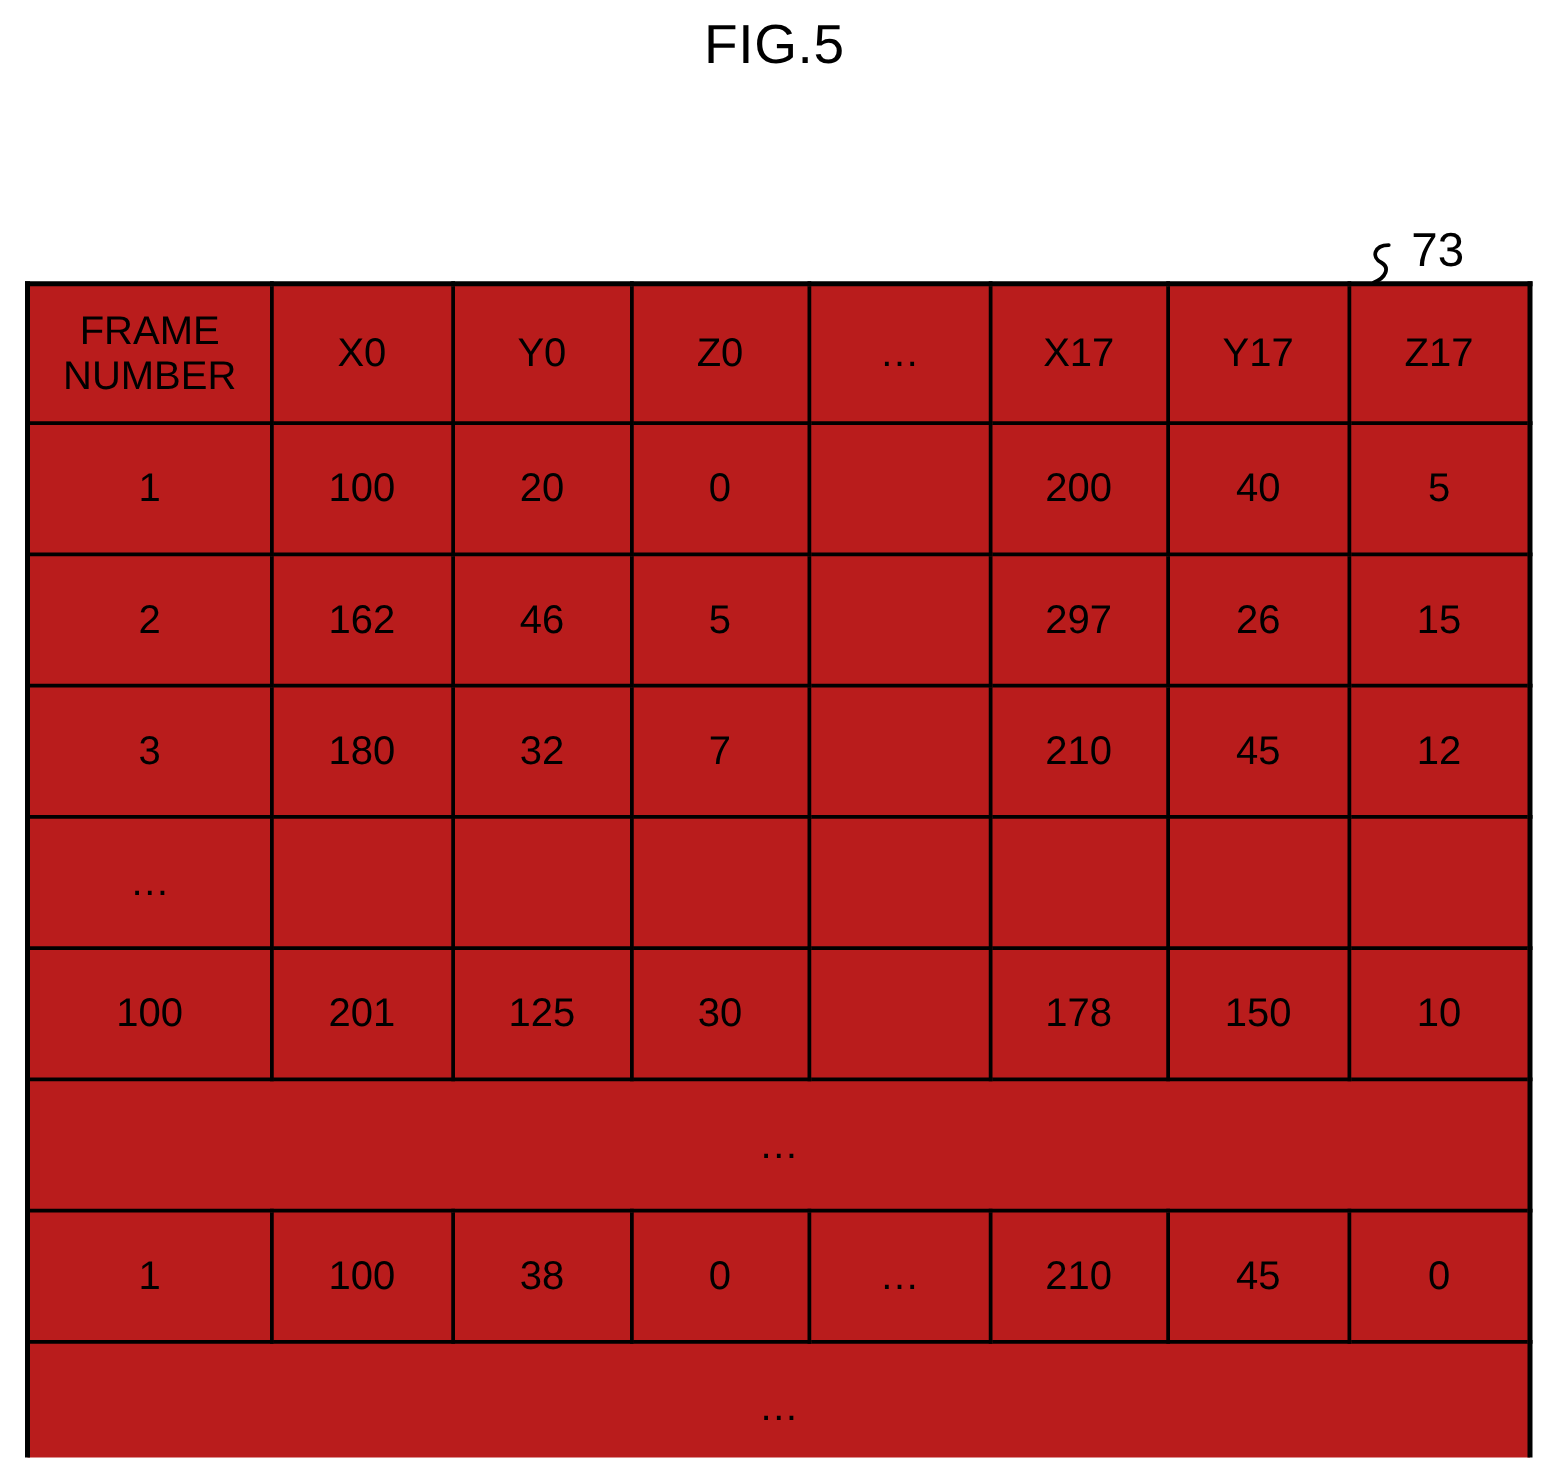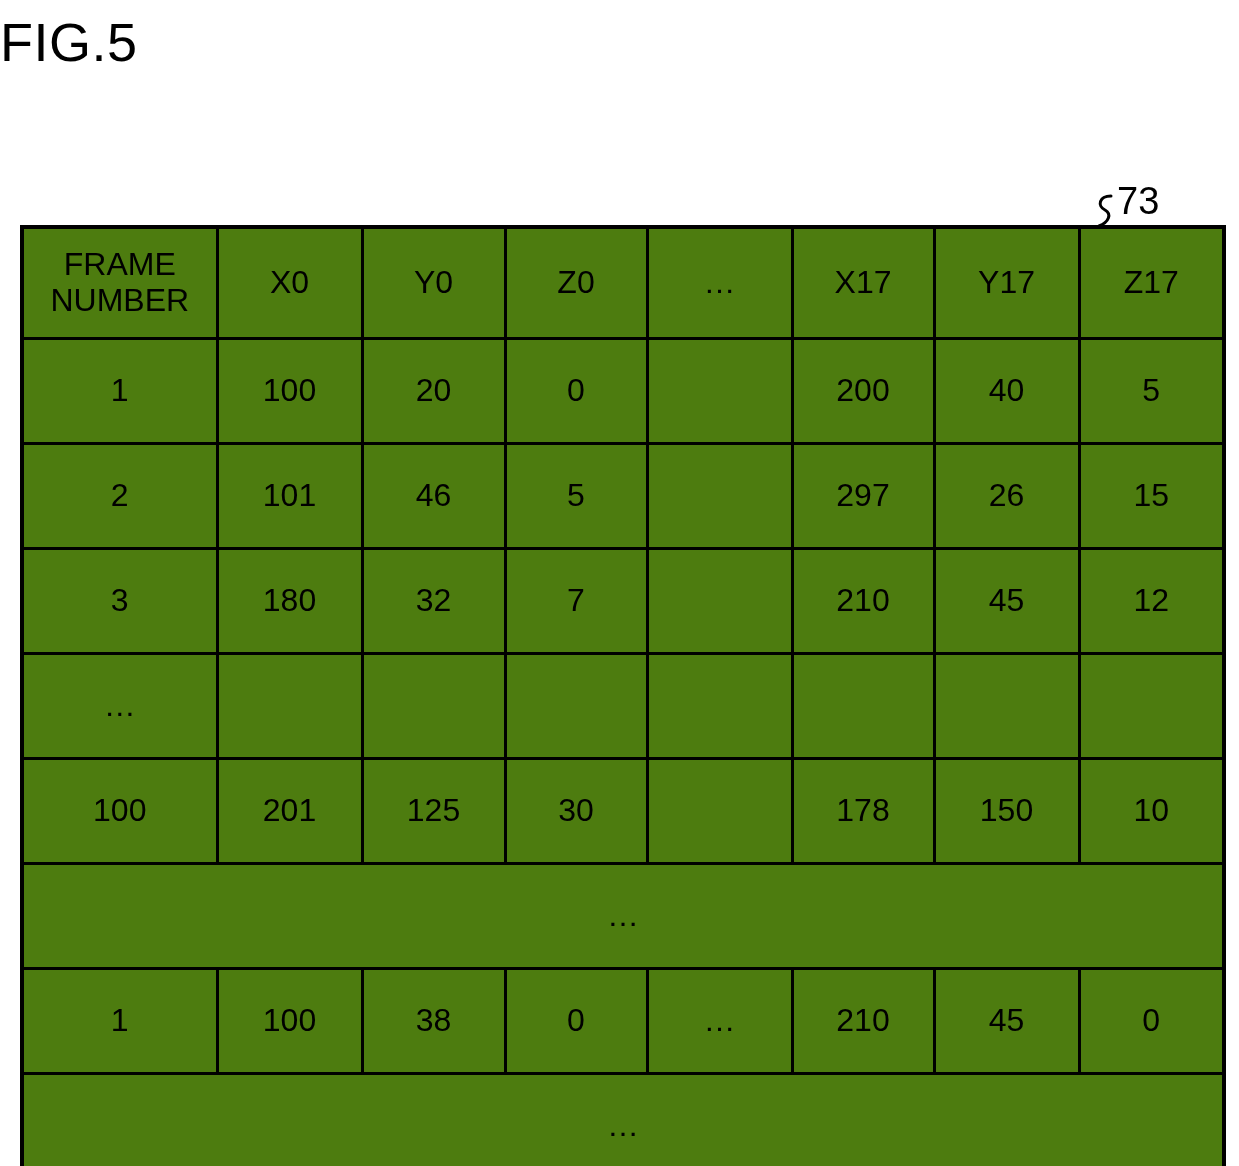--- a/index.html
+++ b/index.html
@@ -15,38 +15,38 @@
     position: relative;
     overflow: hidden;
   }
 
   
   .fig-title {
     position: absolute;
     top: 10px;
     left: 0;
     width: 100%;
-    text-align: left;
-    font-size: 54px;
+    text-align: center;
+    font-size: 44px;
     font-weight: 400;
     letter-spacing: 0.5px;
     line-height: 1.2;
   }
 
   
   .ref-callout {
     position: absolute;
     left: 1085px;
     top: 186px;
     width: 140px;
     height: 52px;
   }
   .ref-callout .ref-label {
     position: absolute;
-    left: 32px;
+    left: 44px;
     top: -4px;
     font-size: 38px;
     line-height: 1;
   }
   .ref-callout svg {
     position: absolute;
     left: 0;
     top: 0;
     overflow: visible;
   }
@@ -67,21 +67,21 @@
     border: 4px solid #000;
   }
   table.data-table td {
     border: 3px solid #000;
     text-align: center;
     vertical-align: middle;
     font-size: 32px;
     font-weight: 400;
     padding: 0;
     line-height: 1.12;
-    background: #4d7c0f;
+    background: #b91c1c;
   }
   
   table.data-table tr:first-child td { border-top: none; }
   table.data-table tr:last-child td { border-bottom: none; }
   table.data-table tr td:first-child { border-left: none; }
   table.data-table tr td:last-child { border-right: none; }
 
   td.hdr {
     font-size: 32px;
     height: 108px;
@@ -158,21 +158,21 @@
           <td class="row-cell">100</td>
           <td class="row-cell">20</td>
           <td class="row-cell">0</td>
           <td class="row-cell"></td>
           <td class="row-cell">200</td>
           <td class="row-cell">40</td>
           <td class="row-cell">5</td>
         </tr>
         <tr>
           <td class="row-cell">2</td>
-          <td class="row-cell">101</td>
+          <td class="row-cell">162</td>
           <td class="row-cell">46</td>
           <td class="row-cell">5</td>
           <td class="row-cell"></td>
           <td class="row-cell">297</td>
           <td class="row-cell">26</td>
           <td class="row-cell">15</td>
         </tr>
         <tr>
           <td class="row-cell">3</td>
           <td class="row-cell">180</td>

